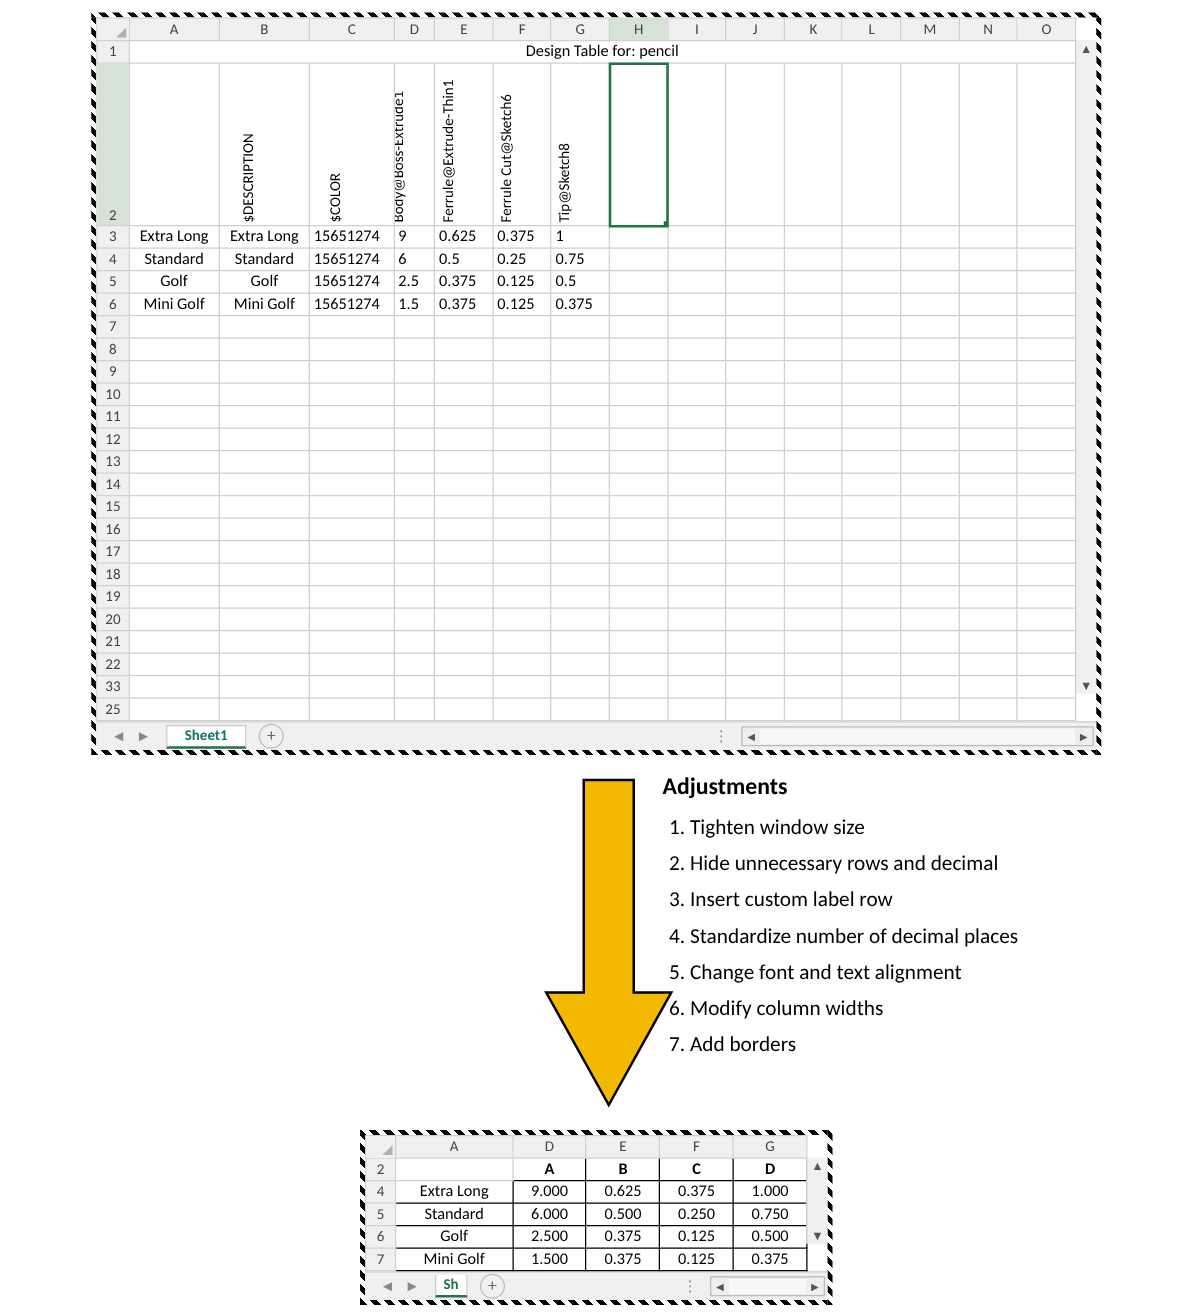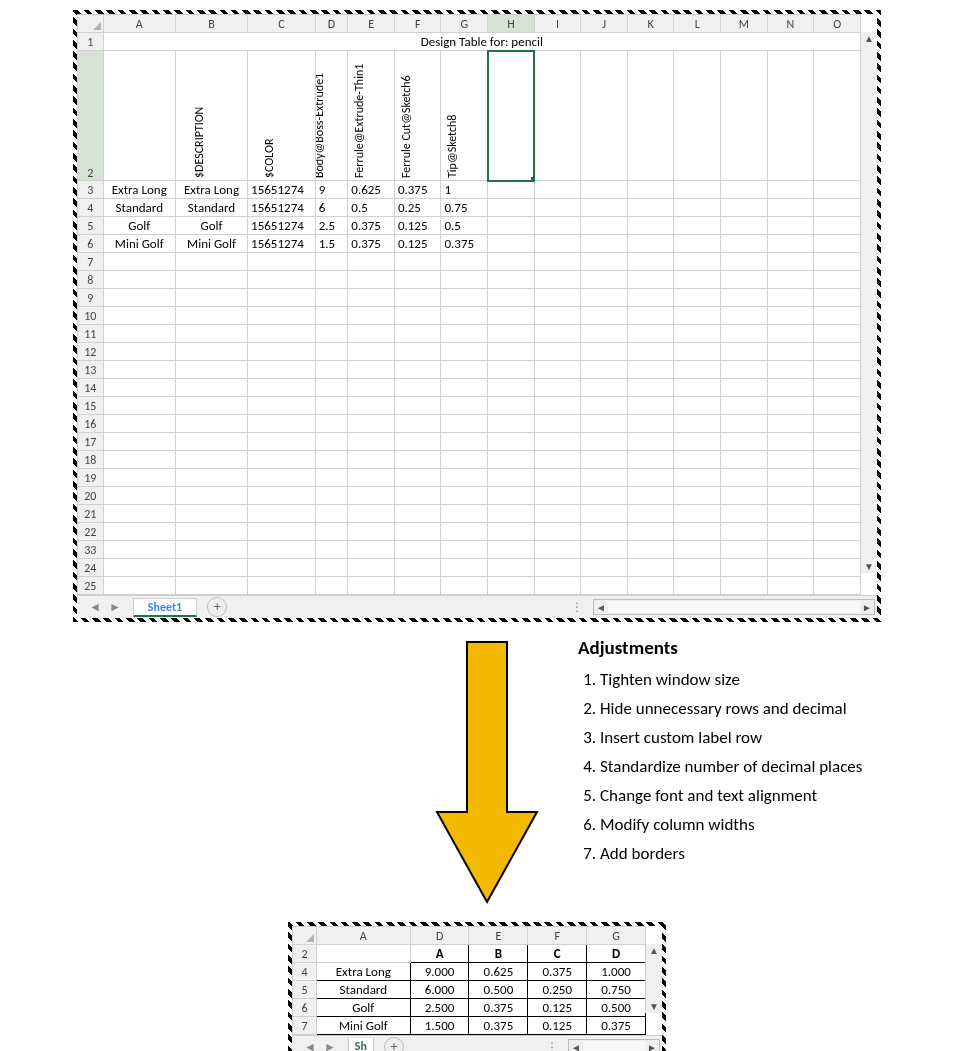--- a/index.html
+++ b/index.html
@@ -112,21 +112,21 @@
     display: flex;
     gap: 8px;
     padding: 0 12px;
     color: #888;
   }
   .tab {
     background: #fff;
     border: 1px solid #ccc;
     border-bottom: 2px solid #217346;
     padding: 1px 14px;
-    color: #3b82f6;
+    color: #0f766e;
     font-weight: bold;
   }
   .tab2 {
     color: #217346;
     font-weight: bold;
     padding: 1px 6px;
     border-bottom: 2px solid #217346;
     background:#fff;
     border-left:1px solid #ccc;
     border-right:1px solid #ccc;
@@ -193,21 +193,20 @@
     display: flex;
     justify-content: center;
     margin: 10px 0;
   }
   .adjustments {
     position: absolute;
     left: 520px;
     top: 0;
     font-size: 17px;
     line-height: 1.7;
-    margin-left: 48px;
   }
   .adjustments h3 {
     font-size: 19px;
     margin: 0 0 2px 0;
     font-weight: bold;
   }
   .adjustments ol {
     margin: 0;
     padding-left: 22px;
   }
@@ -667,38 +666,20 @@
             <td></td>
             <td></td>
             <td></td>
             <td></td>
             <td></td>
             <td></td>
             <td></td>
           </tr>
           <tr>
             <th class="rowhdr">33</th>
-            <td></td>
-            <td></td>
-            <td></td>
-            <td></td>
-            <td></td>
-            <td></td>
-            <td></td>
-            <td></td>
-            <td></td>
-            <td></td>
-            <td></td>
-            <td></td>
-            <td></td>
-            <td></td>
-            <td></td>
-          </tr>
-          <tr>
-            <th class="rowhdr">24</th>
             <td></td>
             <td></td>
             <td></td>
             <td></td>
             <td></td>
             <td></td>
             <td></td>
             <td></td>
             <td></td>
             <td></td>

